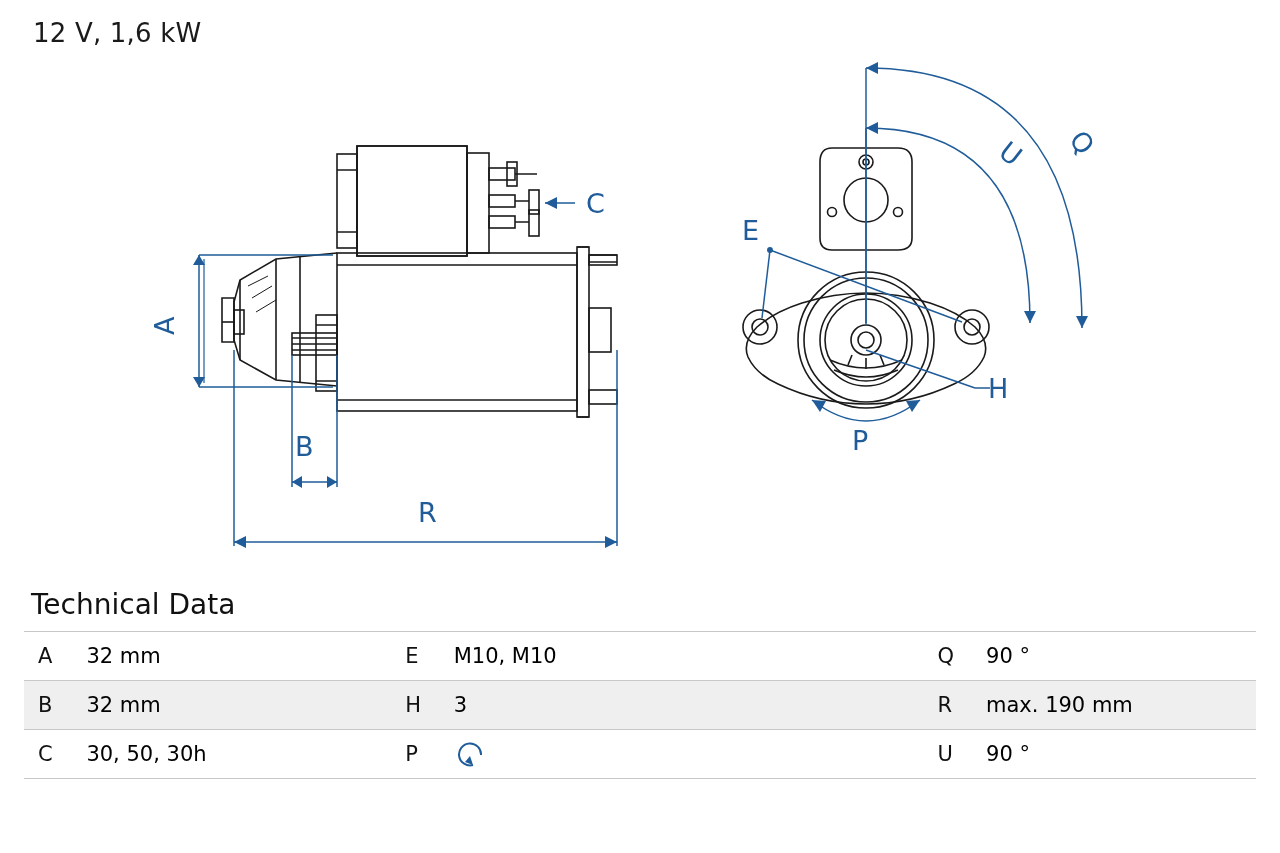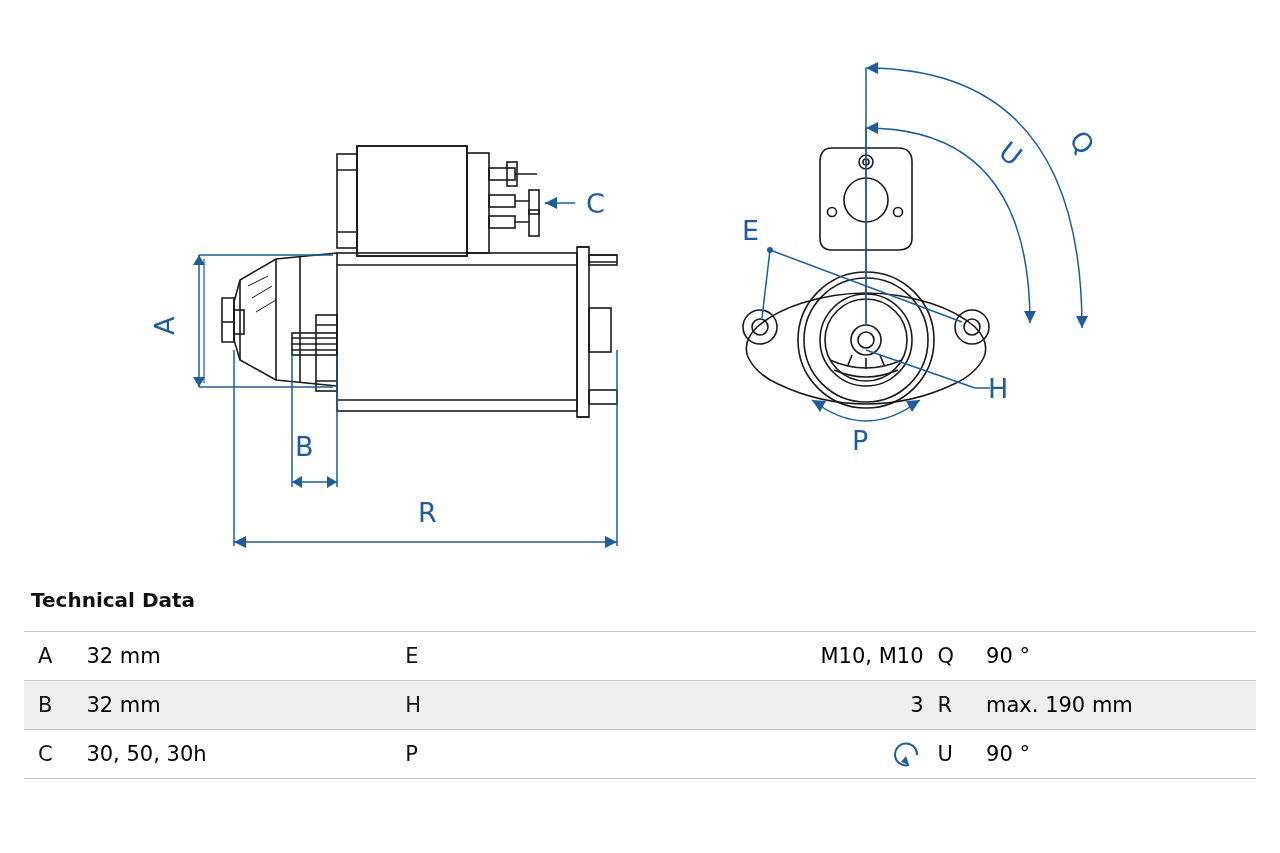--- a/index.html
+++ b/index.html
@@ -33,22 +33,22 @@
     position: absolute;
     left: 0;
     top: 50px;
     width: 1280px;
     height: 520px;
   }
   .section-title {
     position: absolute;
     left: 31px;
     top: 588px;
-    font-size: 20px;
-    font-weight: bold;
+    font-size: 28px;
+    font-weight: normal;
     color: #111111;
   }
   .data-table {
     position: absolute;
     left: 24px;
     top: 631px;
     width: 1232px;
     border-collapse: collapse;
     font-size: 21px;
   }
@@ -64,41 +64,42 @@
   }
   .data-table tr:nth-child(2) td {
     background: #efefef;
   }
   .key-cell {
     width: 36px;
     padding-left: 14px !important;
     color: #111;
   }
   .val-cell-a { width: 320px; }
-  .val-cell-b { width: 500px; text-align: right; }
+  .val-cell-b { width: 500px; }
   .val-cell-c { width: 280px; }
   .rot-symbol {
     display: inline-block;
     width: 34px;
     height: 30px;
     vertical-align: middle;
   }
   .blue { stroke: #1f5c99; fill: none; }
   .dark { stroke: #1a1a1a; fill: none; }
   text.lbl {
     font-family: "DejaVu Sans", sans-serif;
     font-size: 27px;
     fill: #1f5c99;
   }
 </style>
 </head>
 <body>
 
 <div class="page">
 
+  <div class="title">12 V, 1,6 kW</div>
 
   <svg class="drawing" viewBox="0 0 1280 520">
 
     <g stroke-width="1.6" stroke-linejoin="miter">
 
       <g class="dark">
         <rect x="357" y="96" width="110" height="110"></rect>
         <rect x="337" y="104" width="20" height="94"></rect>
         <path d="M337 120 h20 M337 182 h20"></path>
         <rect x="467" y="103" width="22" height="100"></rect>

